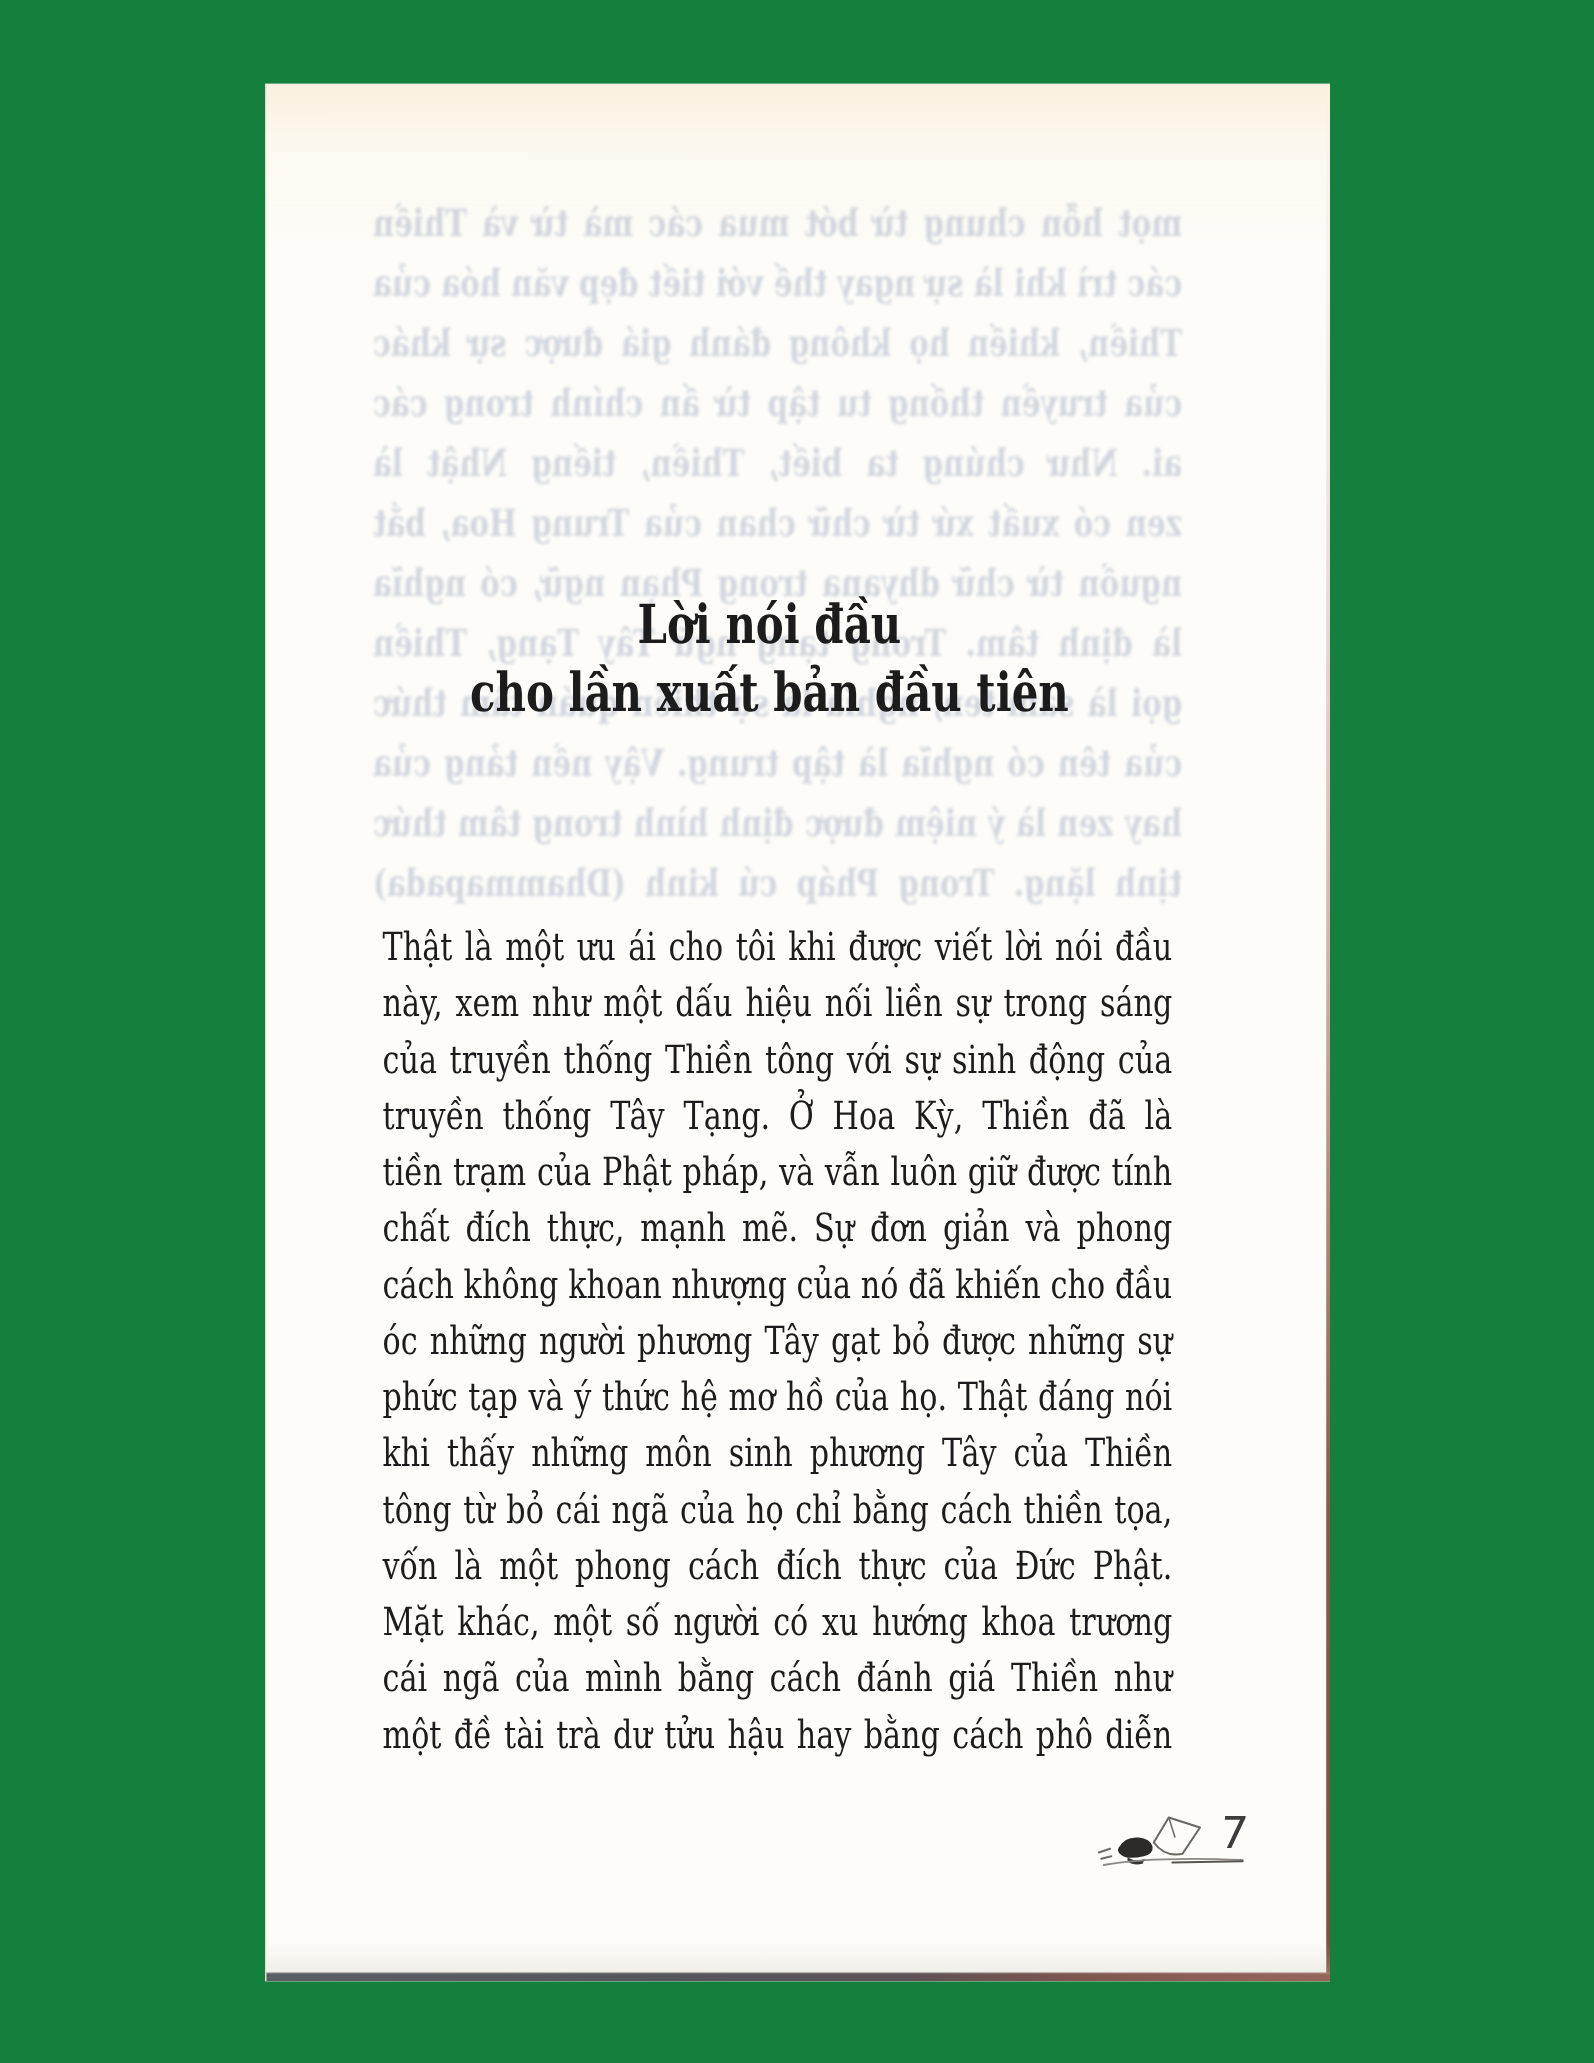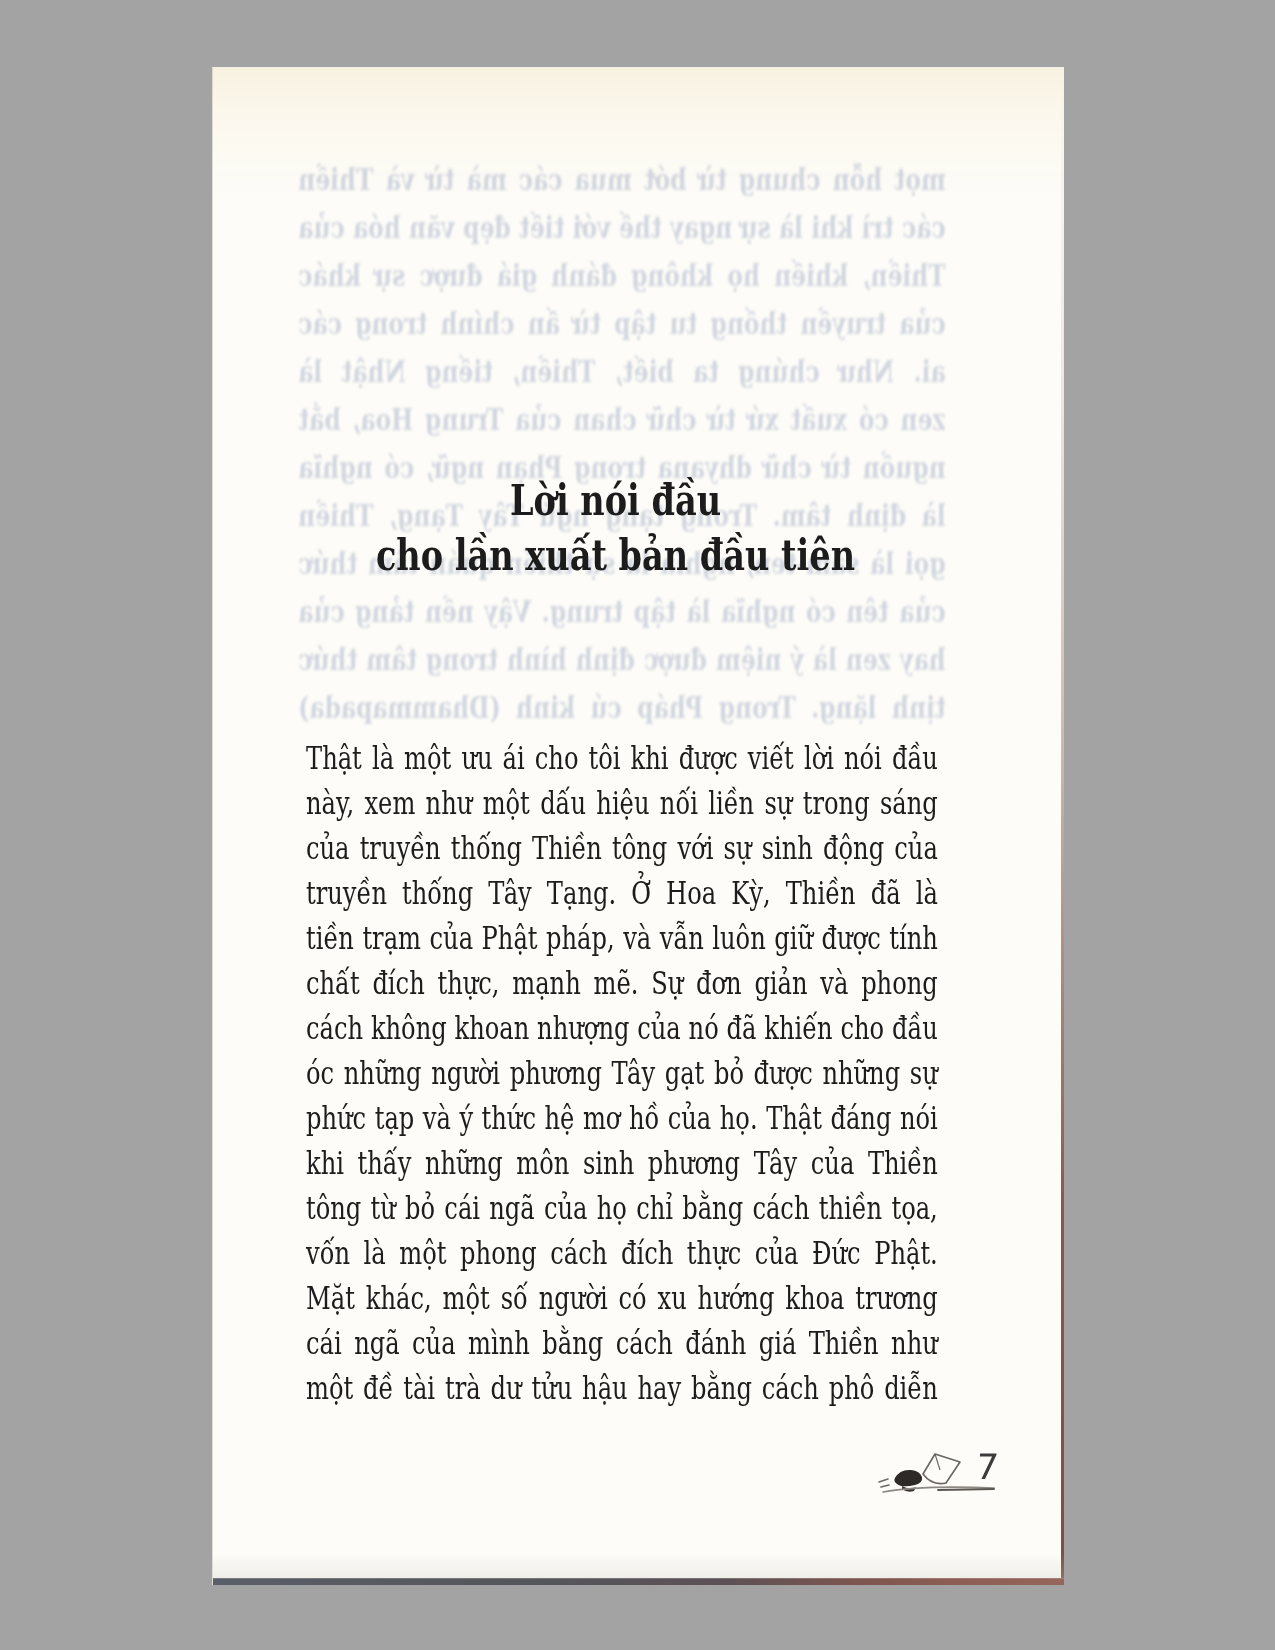--- a/index.html
+++ b/index.html
@@ -1,17 +1,17 @@
 <!DOCTYPE html>
 <html><head>
 <meta charset="utf-8">
 <style>
   html,body{margin:0;padding:0;background:#ffffff;}
   #canvas{
-    position:relative;width:1275px;height:1650px;background:#a3a3a3;overflow:hidden;
+    position:relative;width:1275px;height:1650px;background:#15803d;overflow:hidden;
     font-family:"DejaVu Serif",serif;
   }
   
   #page{
     position:absolute;left:212px;top:67px;width:851px;height:1517px;
     background:
       linear-gradient(180deg, rgba(247,238,216,0.75) 0px, rgba(250,244,228,0.45) 55px, rgba(253,252,248,0) 130px),
       #fdfcf8;
     border-left:1px solid rgba(195,190,178,0.5);
     border-top:1px solid rgba(238,233,221,0.7);

